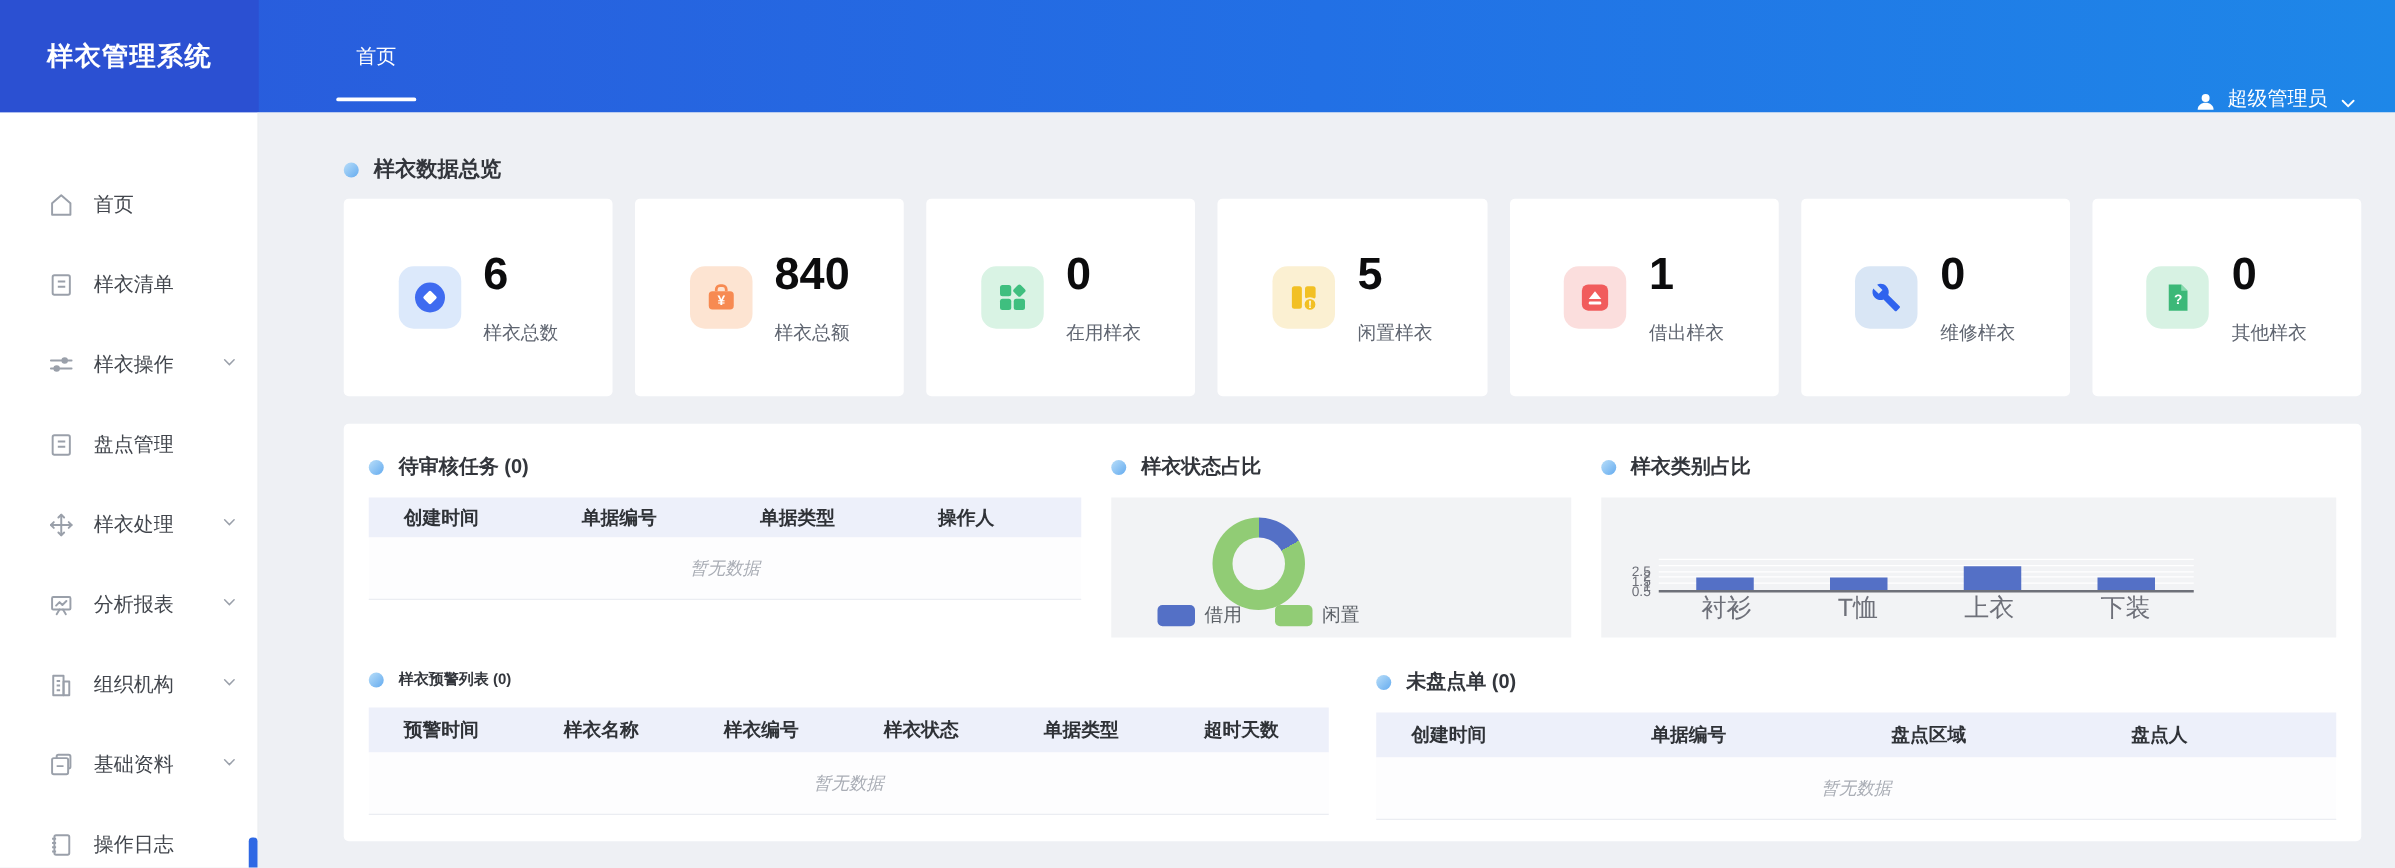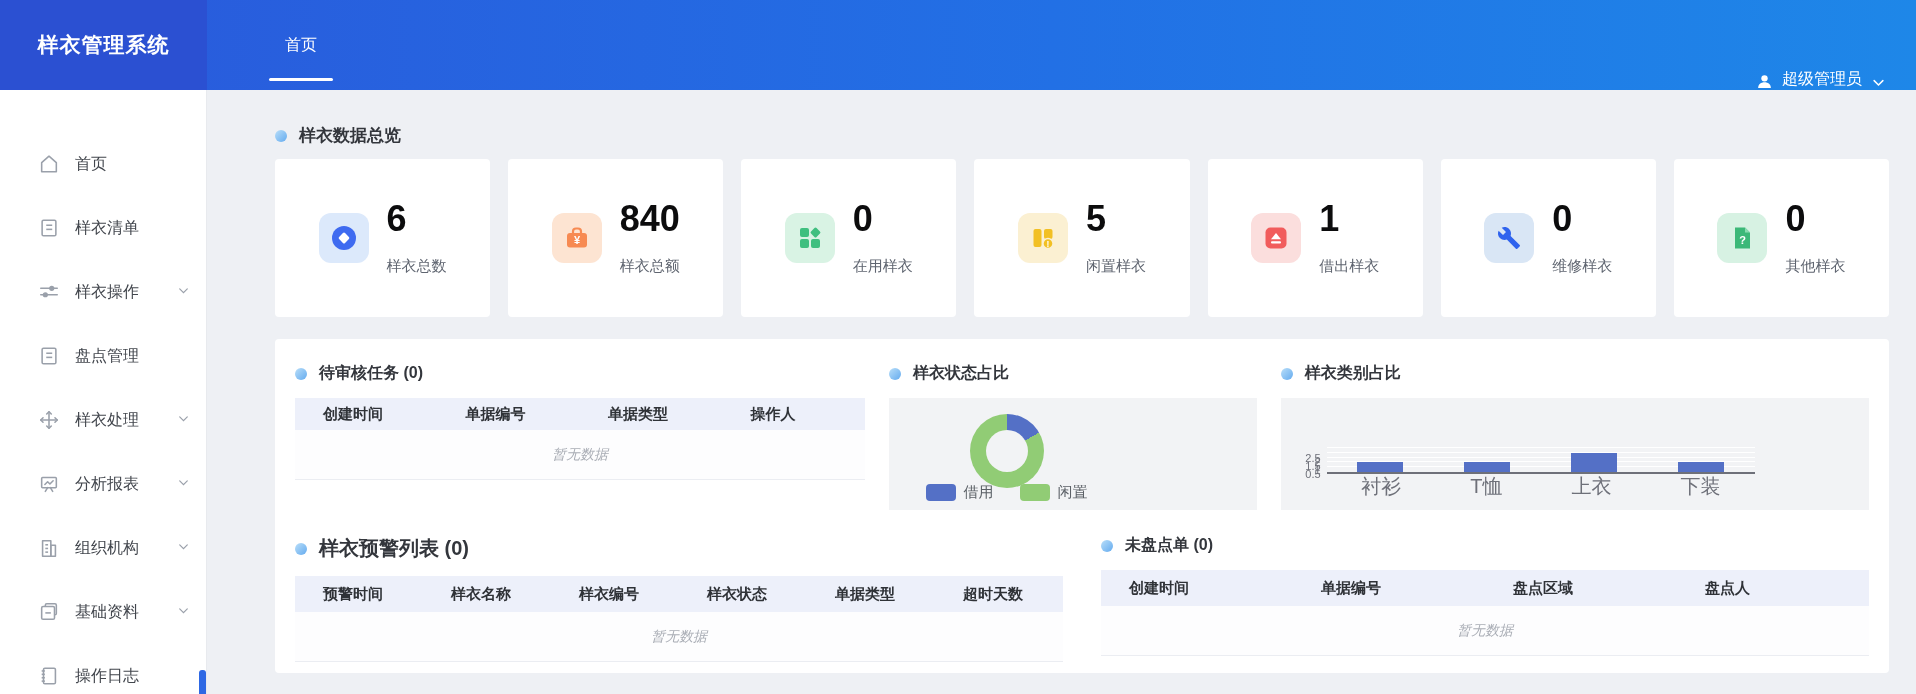--- a/index.html
+++ b/index.html
@@ -390,21 +390,21 @@
                 <span>上衣</span>
                 <span>下装</span>
               </div>
             </div>
           </div>
         </div>
       </div>
 
       <div class="row-b">
         <div>
-          <div class="section-head" style="font-size:20px;">
+          <div class="section-head" style="font-size:12px;">
             <span class="dot"></span>
             <span>样衣预警列表  (0)</span>
           </div>
           <div class="tbl-head c6 tall">
             <span>预警时间</span>
             <span>样衣名称</span>
             <span>样衣编号</span>
             <span>样衣状态</span>
             <span>单据类型</span>
             <span>超时天数</span>

